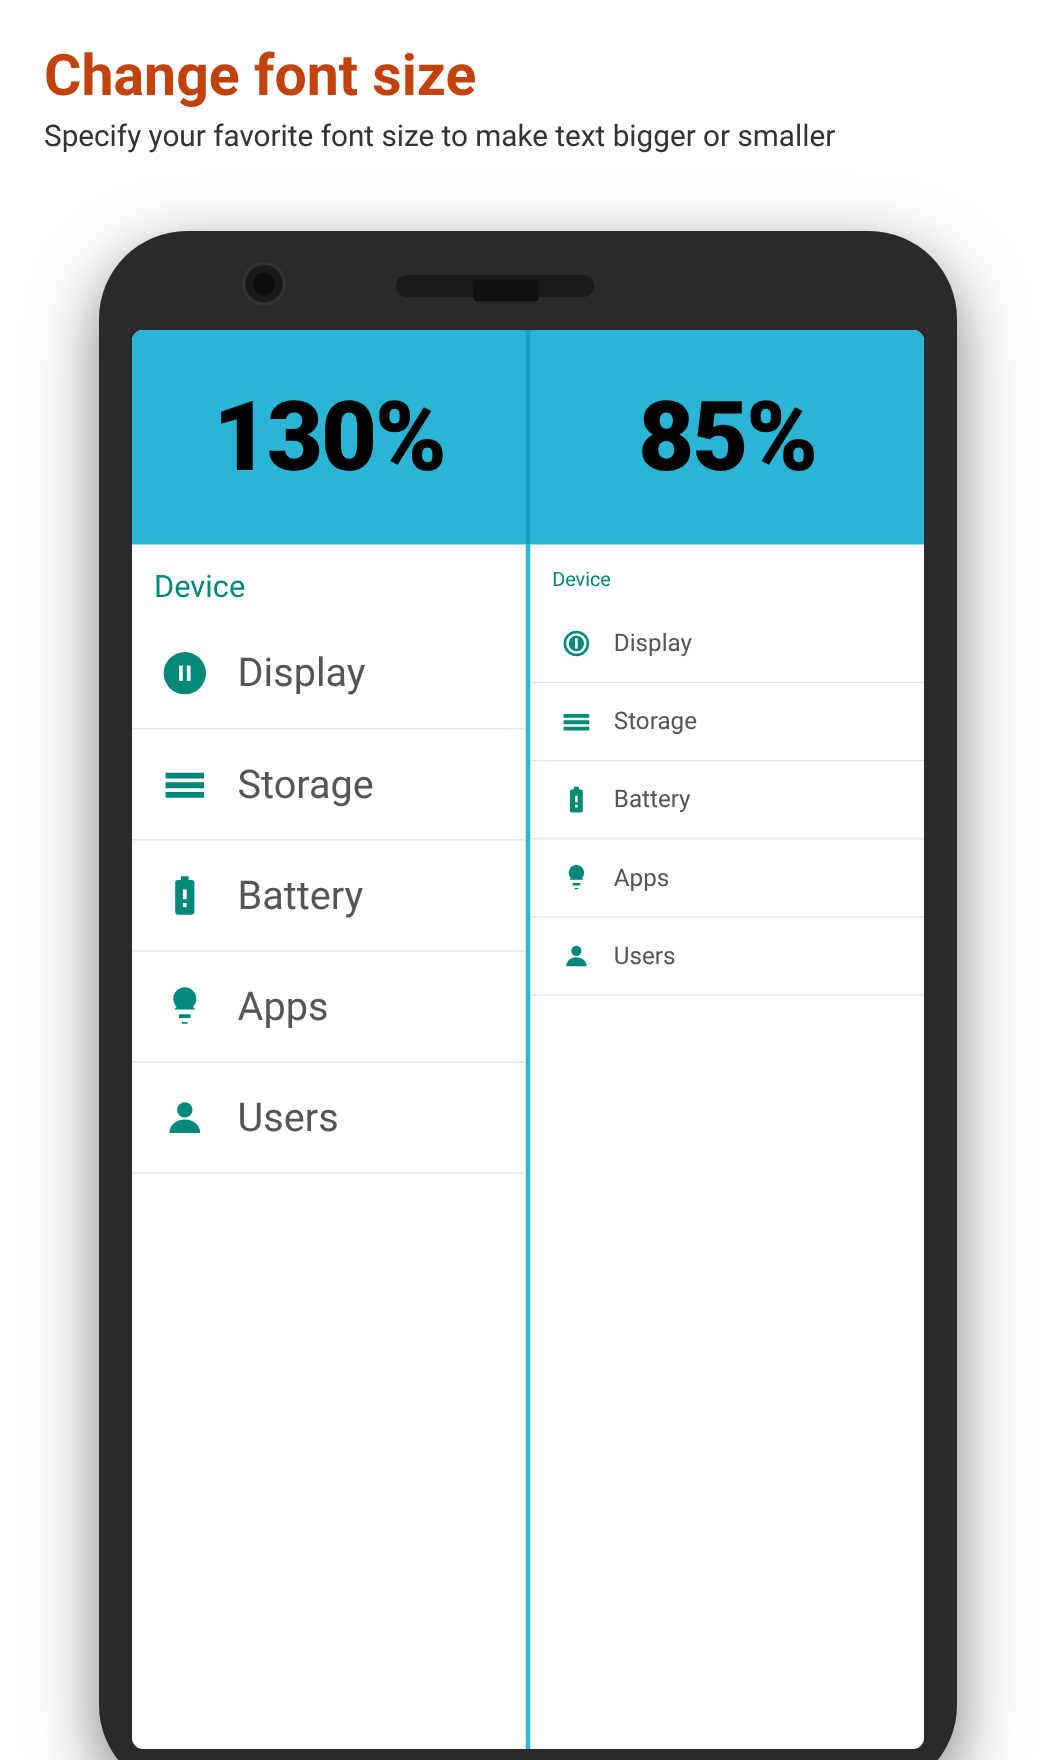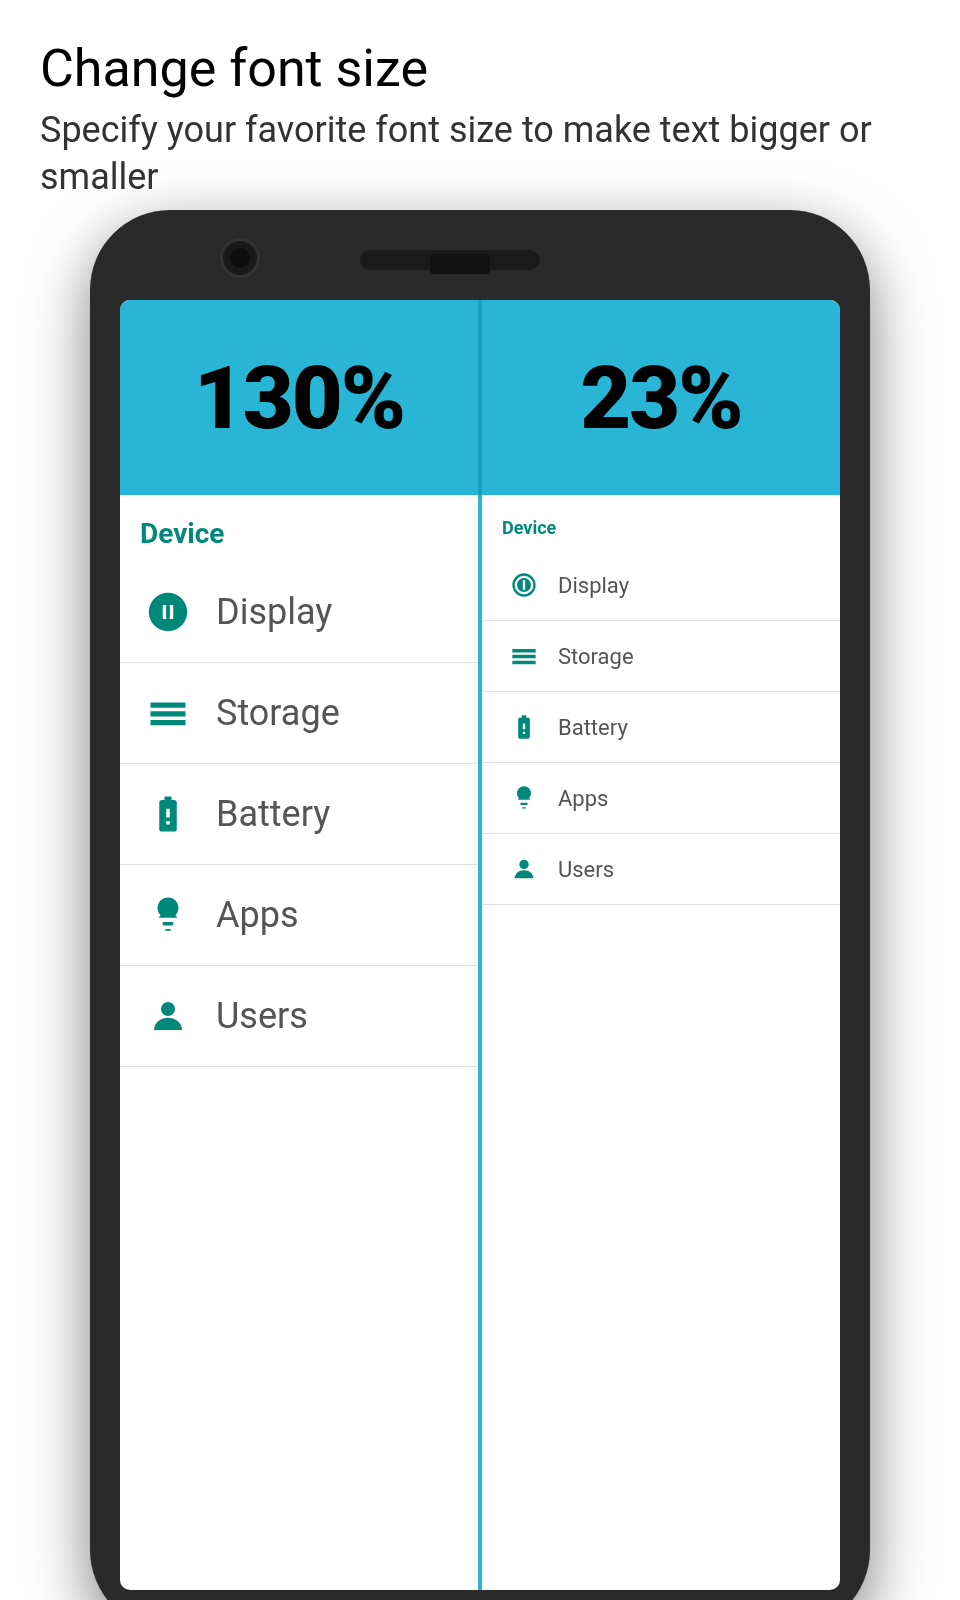--- a/index.html
+++ b/index.html
@@ -11,26 +11,26 @@
       overflow: hidden;
       position: relative;
     }
 
     
     .header-section {
       padding: 40px 40px 20px 40px;
     }
     .header-title {
       font-size: 52px;
-      font-weight: 400;
-      color: #000000;
+      font-weight: 700;
+      color: #c2410c;
       line-height: 1.1;
     }
     .header-subtitle {
-      font-size: 36px;
+      font-size: 27px;
       color: #333;
       margin-top: 10px;
       line-height: 1.3;
     }
 
     
     .phone-wrapper {
       position: absolute;
       top: 210px;
       left: 50%;
@@ -147,21 +147,21 @@
 
     
     .panel-right {
       flex: 1;
       overflow: hidden;
     }
 
     
     .section-header {
       padding: 22px 20px 12px 20px;
-      font-weight: 700;
+      font-weight: 400;
       color: #00897b;
     }
     .section-header-large {
       font-size: 28px;
     }
     .section-header-small {
       font-size: 18px;
     }
 
     
@@ -224,21 +224,21 @@
 
     <div class="phone-speaker"></div>
 
     <div class="phone-home"></div>
 
     <div class="phone-screen">
 
       <div class="screen-header-bar">
         <div class="percent-large">130%</div>
         <div class="divider-vertical"></div>
-        <div class="percent-small">23%</div>
+        <div class="percent-small">85%</div>
       </div>
 
       <div class="settings-container">
 
         <div class="panel-left">
           <div class="section-header section-header-large">Device</div>
 
           <div class="settings-item settings-item-large">
             <div class="item-icon item-icon-large">
               <svg width="42" height="42" viewBox="0 0 24 24" xmlns="http://www.w3.org/2000/svg">

